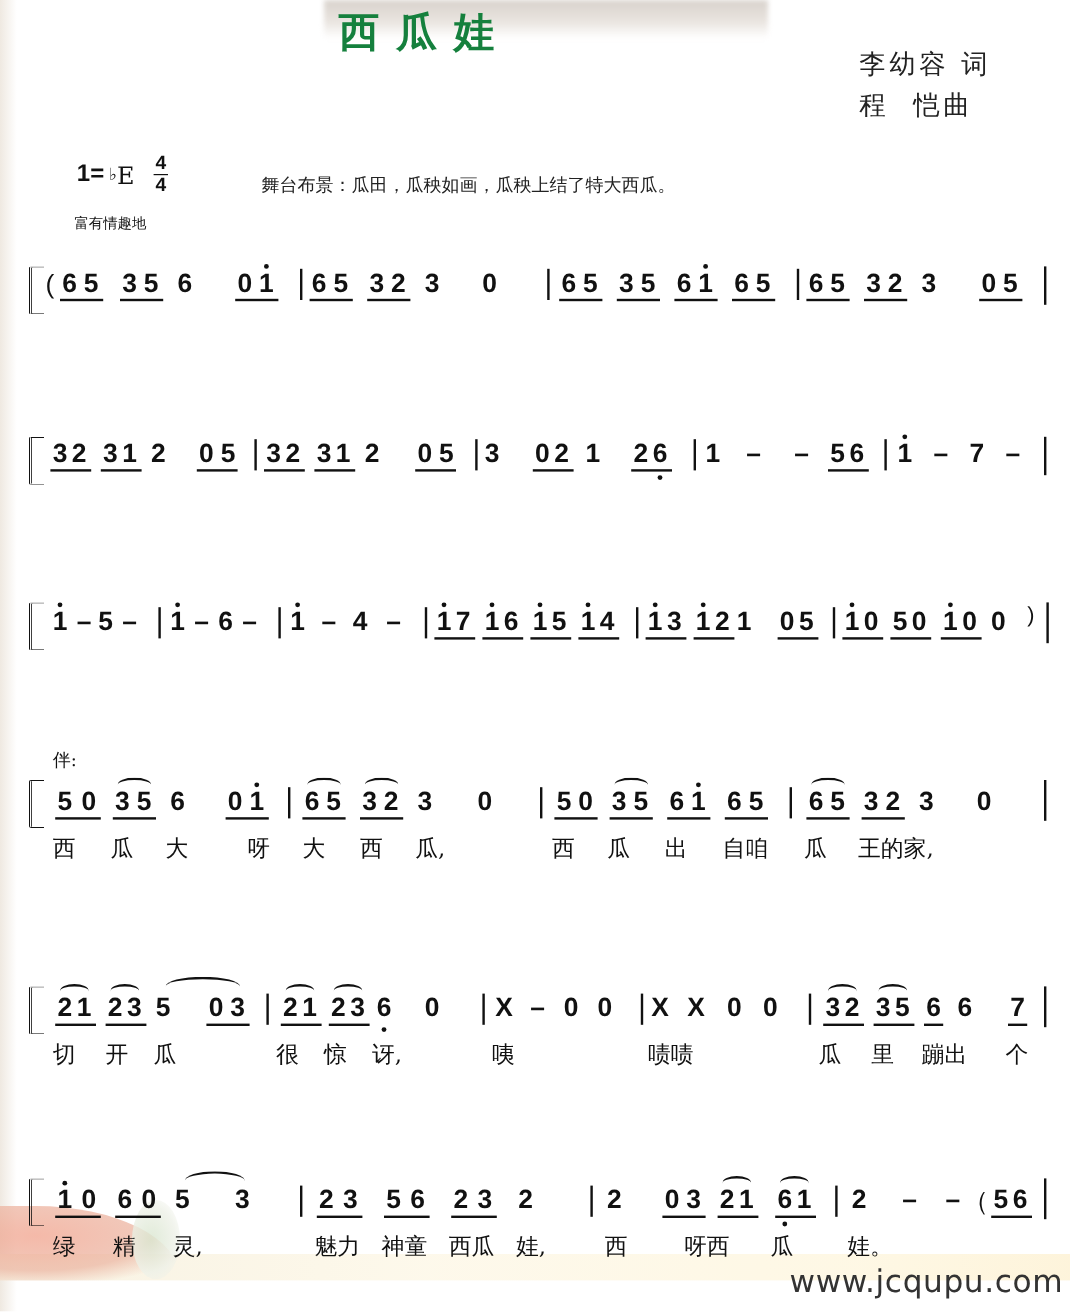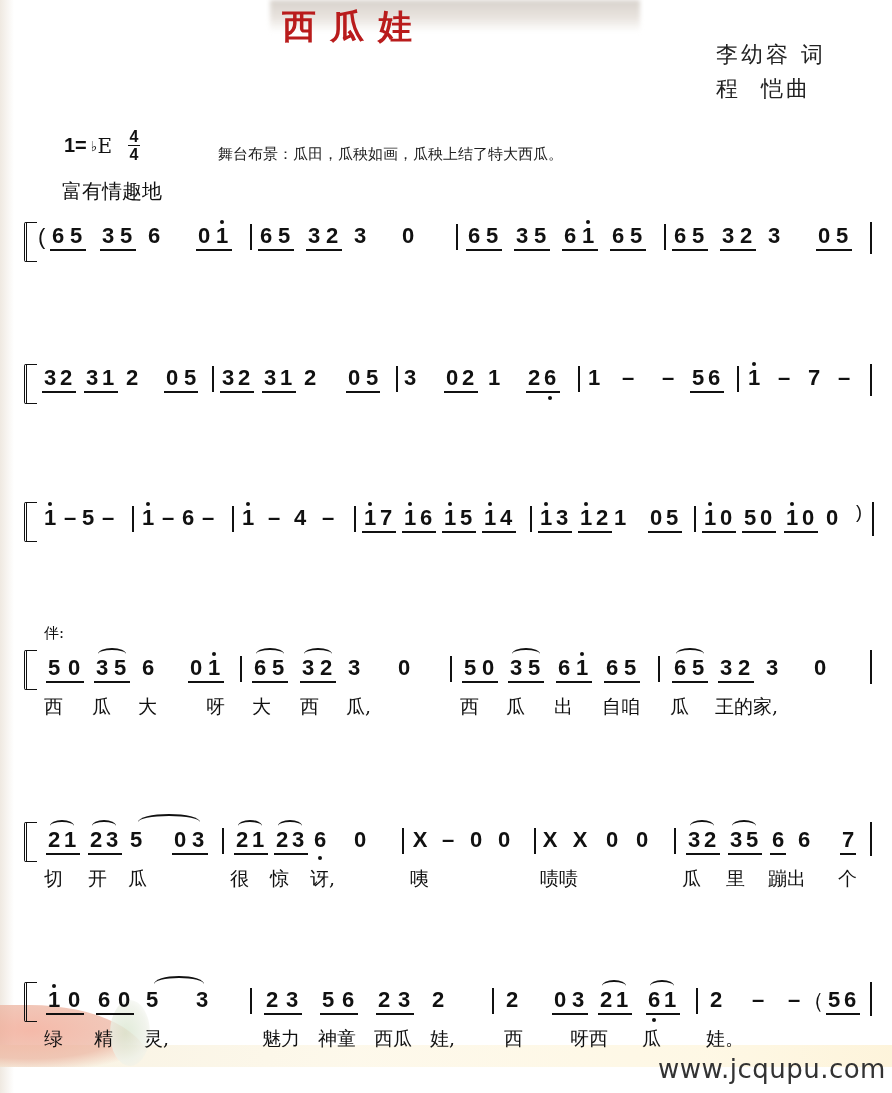--- a/index.html
+++ b/index.html
@@ -31,21 +31,21 @@
     }
     .melon-rind {
       position: absolute; left: 110px; top: 1000px; width: 40px; height: 66px;
       background: radial-gradient(ellipse at 40% 50%, #d9e6cf 0%, #eef1e8 60%, rgba(255,255,255,0) 90%);
       border-radius: 50%;
       opacity: .8;
     }
     .title {
       position: absolute; left: 0; width: 708px; top: 4px; text-align: center;
       font-family: "DejaVu Serif", serif; font-weight: bold; font-size: 34px;
-      letter-spacing: 14px; color: #b91c1c;
+      letter-spacing: 14px; color: #15803d;
     }
     .credits {
       position: absolute; left: 716px; top: 38px; font-family: "DejaVu Serif", serif;
       font-size: 22px; line-height: 34px; color: #222; letter-spacing: 3px;
     }
     .key {
       position: absolute; left: 64px; top: 128px; font-size: 20px; font-weight: bold;
       display: flex; align-items: center;
     }
     .key .flat { font-size: 14px; vertical-align: super; margin-left: 4px; font-weight: normal; }
@@ -53,21 +53,21 @@
     .timesig {
       display: inline-flex; flex-direction: column; align-items: center; margin-left: 16px;
       font-size: 16px; line-height: 17px; font-weight: bold;
     }
     .timesig .line { width: 12px; height: 1px; background: #111; }
     .scene {
       position: absolute; left: 218px; top: 145px; font-size: 15px; color: #222;
       font-family: "DejaVu Sans", sans-serif;
     }
     .tempo {
-      position: absolute; left: 62px; top: 178px; font-size: 20px; color: #111;
+      position: absolute; left: 62px; top: 178px; font-size: 12px; color: #111;
       font-family: "DejaVu Sans", sans-serif;
     }
     .row { position: absolute; left: 0; width: 892px; }
     .bracket {
       position: absolute; left: 24px; width: 10px; border-left: 3px double #111;
       border-top: 1px solid #111; border-bottom: 1px solid #111;
       border-radius: 2px 0 0 2px;
     }
     .note {
       position: absolute; font-size: 22px; font-weight: bold; line-height: 24px;

